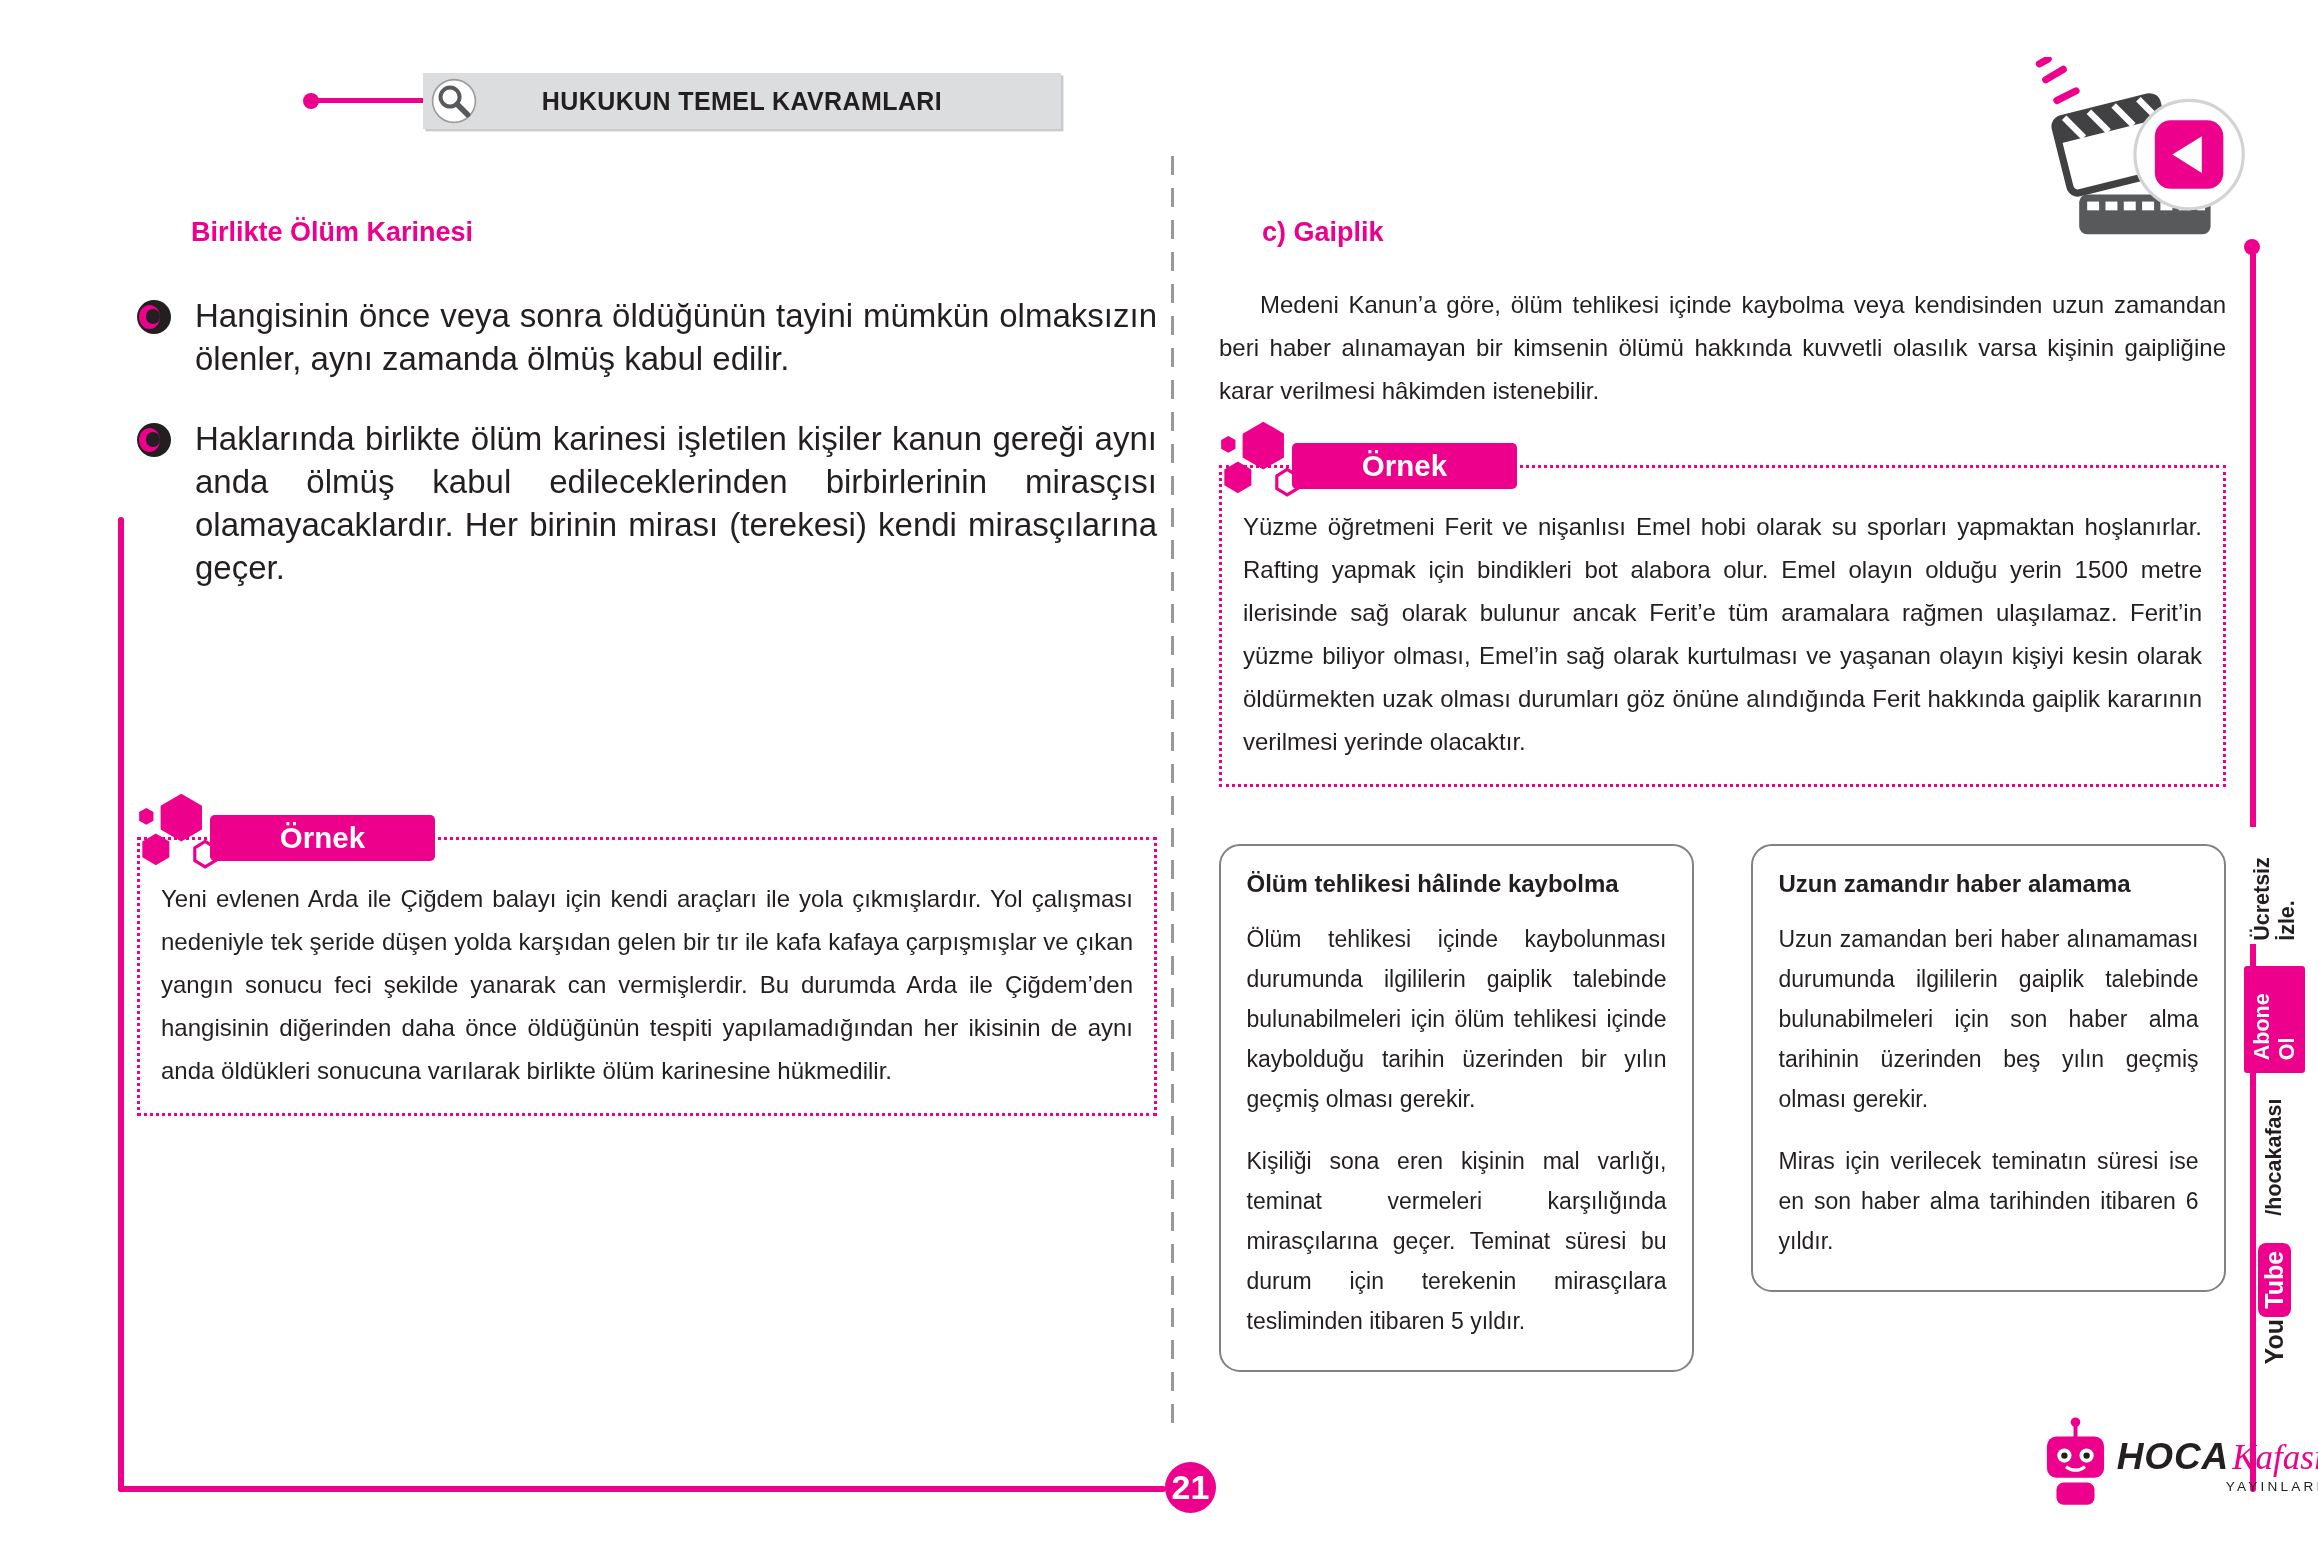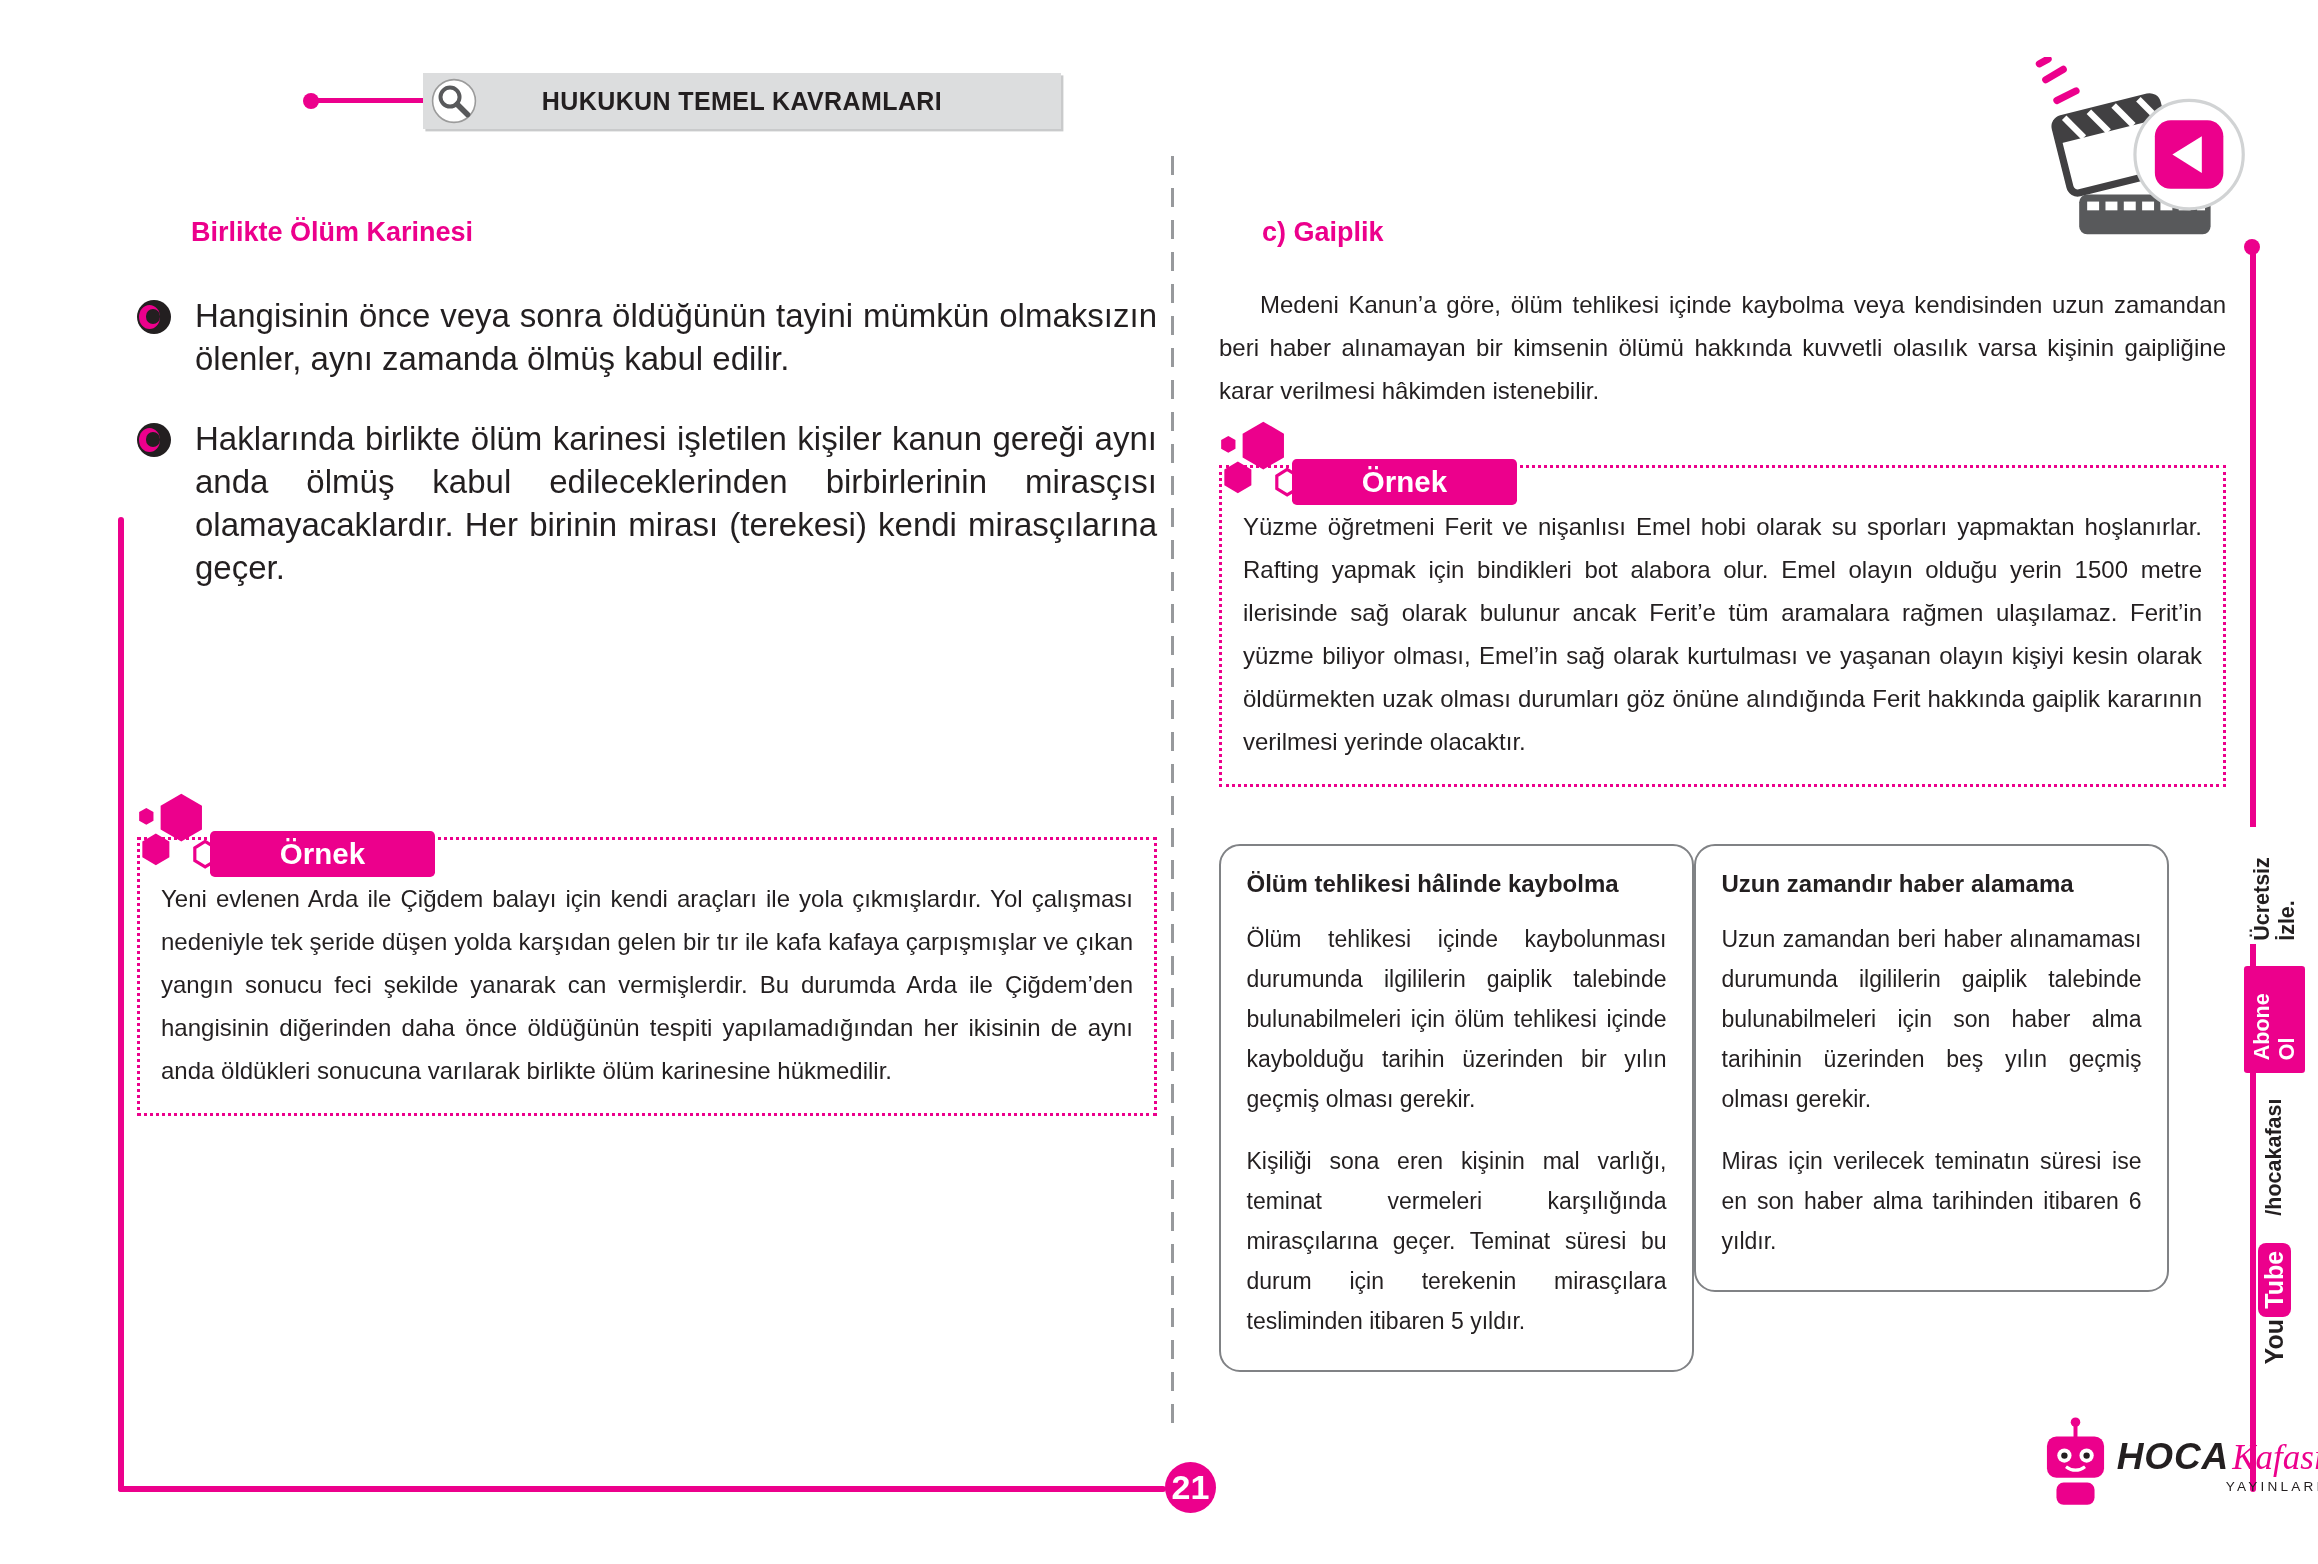--- a/index.html
+++ b/index.html
@@ -53,37 +53,37 @@
   .bullet-icon::after {
     content: ""; position: absolute; left: 8.8px; top: 8.8px; width: 14.4px; height: 14.4px;
     border-radius: 50%; background: #231F20;
   }
   .bullet-text { font-size: 33px; line-height: 43px; text-align: justify; hyphens: auto; }
 
   
   .example-box { position: absolute; }
   .example-hexes { position: absolute; top: -24px; left: -4.8px; }
   .example-label {
-    position: absolute; top: 20px; left: 73px; width: 225px; height: 46px;
+    position: absolute; top: 4px; left: 73px; width: 225px; height: 46px;
     background: #EC008C; color: #fff; border-radius: 4.8px;
     display: flex; align-items: center; justify-content: center;
     font-size: 29.5px; font-weight: bold;
   }
   .example-body {
     margin-top: 25.5px; border: 3.2px dotted #EC008C;
     padding: 37px 21px 21px 21px;
     font-size: 24px; line-height: 43px; text-align: justify; hyphens: auto;
   }
 
   
   .intro {
     left: 1219px; top: 283px; width: 1007px;
     font-size: 24px; line-height: 43px; text-align: justify; text-indent: 41px; hyphens: auto;
   }
-  .cards { left: 1219px; top: 844px; width: 1007px; display: flex; align-items: flex-start; }
+  .cards { left: 1219px; top: 844px; width: 1007px; display: flex; gap: 57px; align-items: flex-start; }
   .card {
     width: 475px; border: 2.4px solid #808285; border-radius: 21px;
     padding: 24px 25.5px 6.4px 25.5px; background: #fff;
   }
   .card-title { font-size: 24px; font-weight: bold; margin: 0 0 21px 0; }
   .card p { font-size: 23px; line-height: 40px; text-align: justify; hyphens: auto; margin: 0 0 22.3px 0; }
 
   
   .sidebar {
     left: 2244px; top: 1366px; width: 539px; height: 61px;

